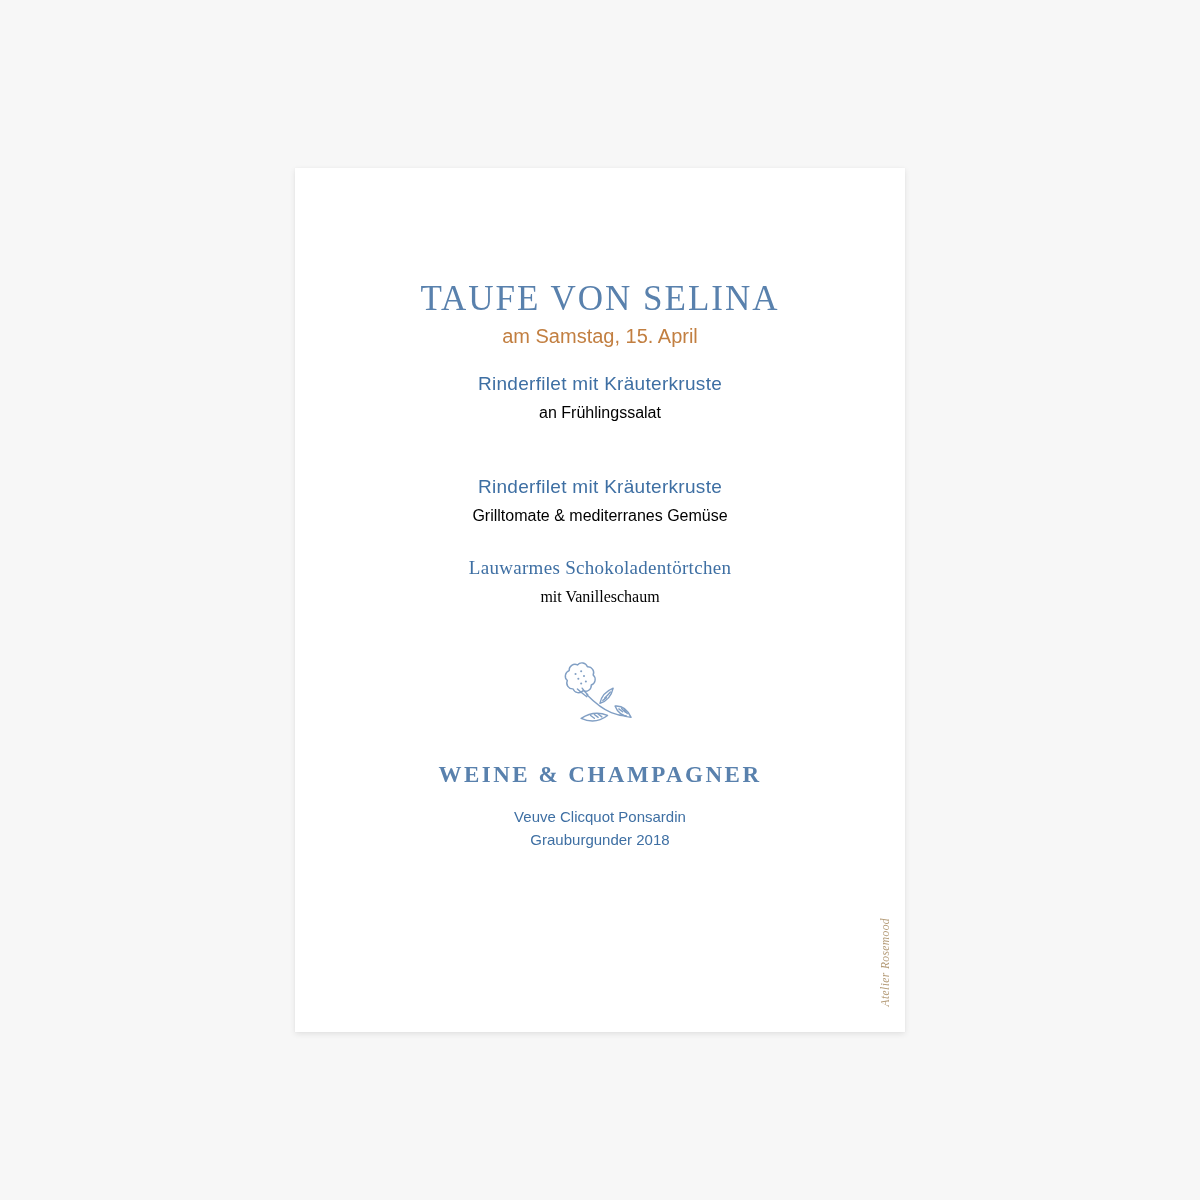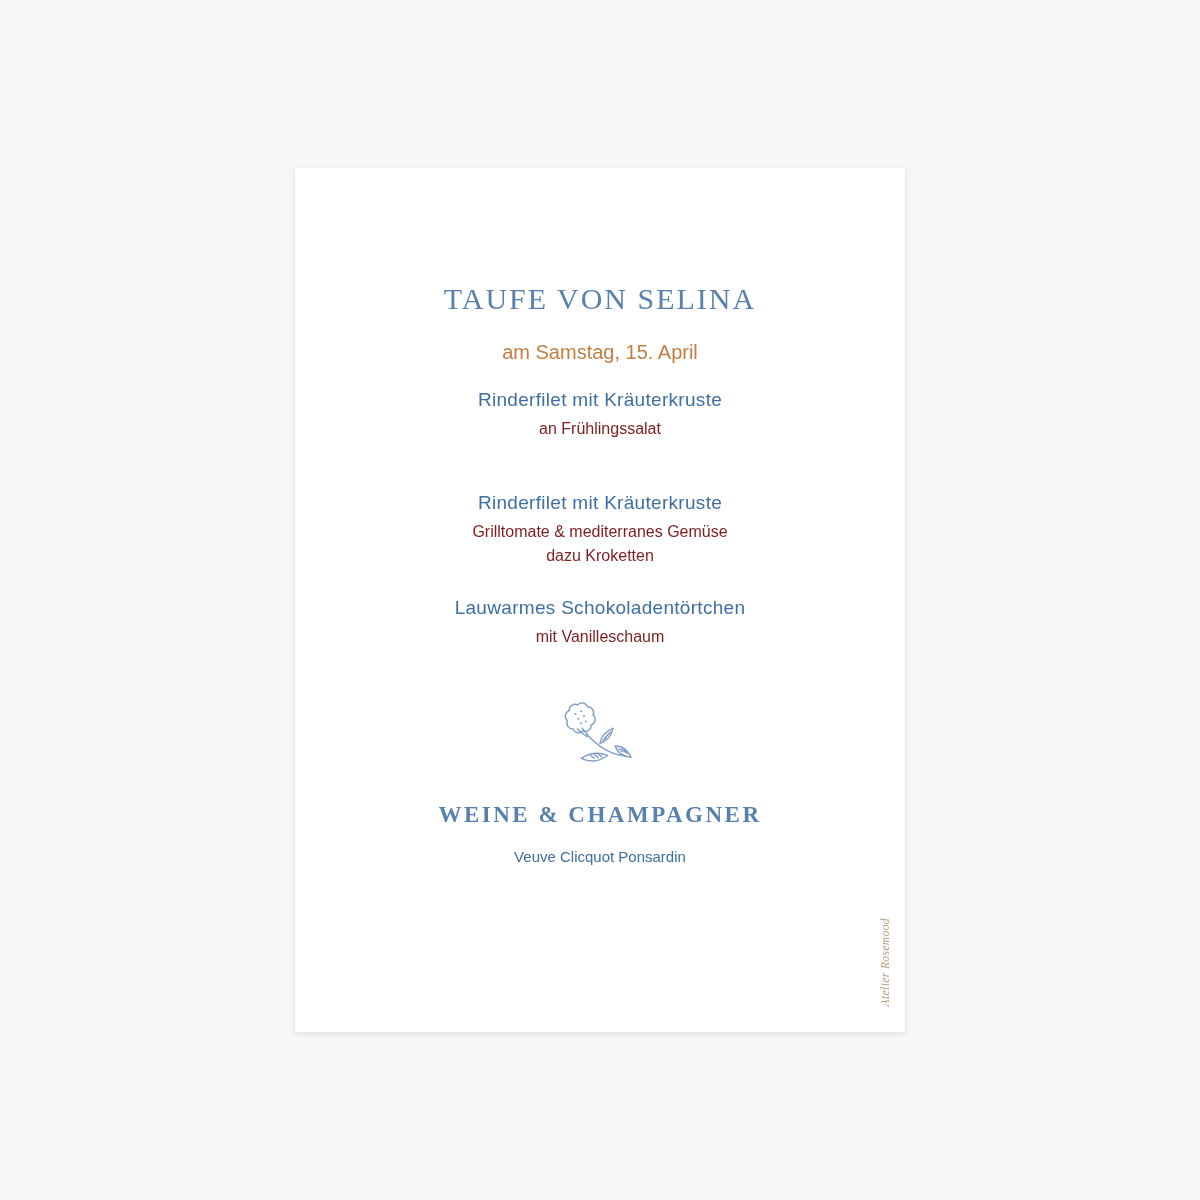--- a/index.html
+++ b/index.html
@@ -27,51 +27,51 @@
     box-shadow: 0 2px 6px rgba(0,0,0,0.09), 0 0 1px rgba(0,0,0,0.06);
     text-align: center;
   }
   .serif-heading {
     font-family: "Liberation Serif", "DejaVu Serif", serif;
     color: #5981ad;
     font-weight: 400;
   }
   .card-title {
     padding-top: 116px;
-    font-size: 30px;
+    font-size: 35px;
     line-height: 30px;
     letter-spacing: 2px;
   }
   .card-subtitle {
-    margin-top: 27px;
+    margin-top: 11px;
     font-size: 20px;
     line-height: 22px;
     color: #c27f41;
   }
   .menu-heading {
     margin-top: 69px;
     font-size: 23px;
     line-height: 24px;
     letter-spacing: 3px;
   }
   .course { margin-top: 30px; }
   .course.c1 { margin-top: 27px; }
   .course.c2 { margin-top: 52px; }
-  .course.c3 { margin-top: 30px; }
+  .course.c3 { margin-top: 30px; font-family: Liberation Serif, serif; }
   .course-name {
     font-size: 19px;
     line-height: 20px;
     color: #3e6fa3;
     letter-spacing: 0.3px;
   }
   .course-details {
     margin-top: 7px;
     font-size: 16px;
     line-height: 24px;
-    color: #7f1d1d;
+    color: #000000;
   }
   .flower-wrap {
     margin-top: 50px;
     height: 64px;
   }
   .wine-heading {
     margin-top: 40px;
     font-size: 23px;
     line-height: 24px;
     letter-spacing: 2.5px;
@@ -111,21 +111,20 @@
       <div class="course-name">Rinderfilet mit Kräuterkruste</div>
       <div class="course-details">
         <div>an Frühlingssalat</div>
       </div>
     </div>
 
     <div class="course c2">
       <div class="course-name">Rinderfilet mit Kräuterkruste</div>
       <div class="course-details">
         <div>Grilltomate &amp; mediterranes Gemüse</div>
-        <div>dazu Kroketten</div>
       </div>
     </div>
 
     <div class="course c3">
       <div class="course-name">Lauwarmes Schokoladentörtchen</div>
       <div class="course-details">
         <div>mit Vanilleschaum</div>
       </div>
     </div>
 
@@ -165,17 +164,18 @@
           <circle cx="30" cy="26" r="1.1"></circle>
           <circle cx="35" cy="24" r="1.1"></circle>
         </g>
       </svg>
     </div>
 
     <div class="wine-heading serif-heading">WEINE &amp; CHAMPAGNER</div>
 
     <div class="wine-list">
       <div>Veuve Clicquot Ponsardin</div>
+      <div>Grauburgunder 2018</div>
     </div>
 
     <div class="credit">Atelier Rosemood</div>
   </div>
 </div>
 
 </body></html>

